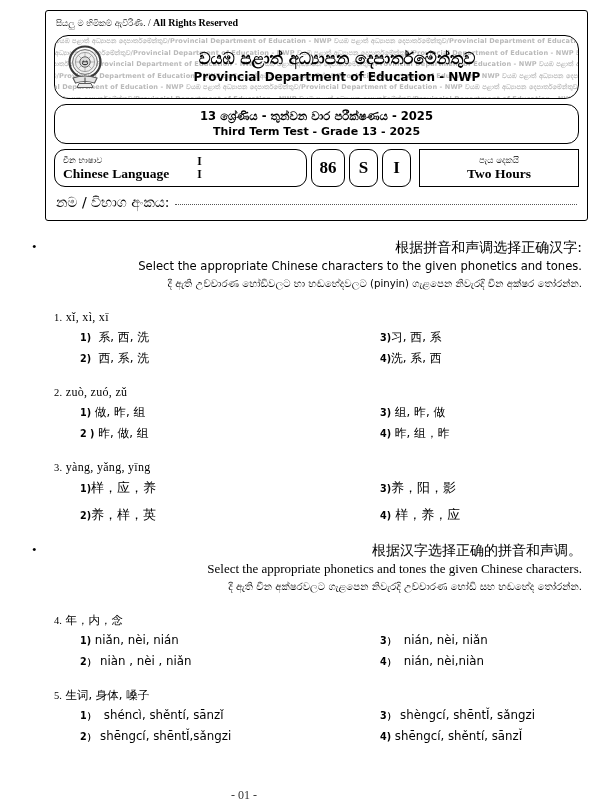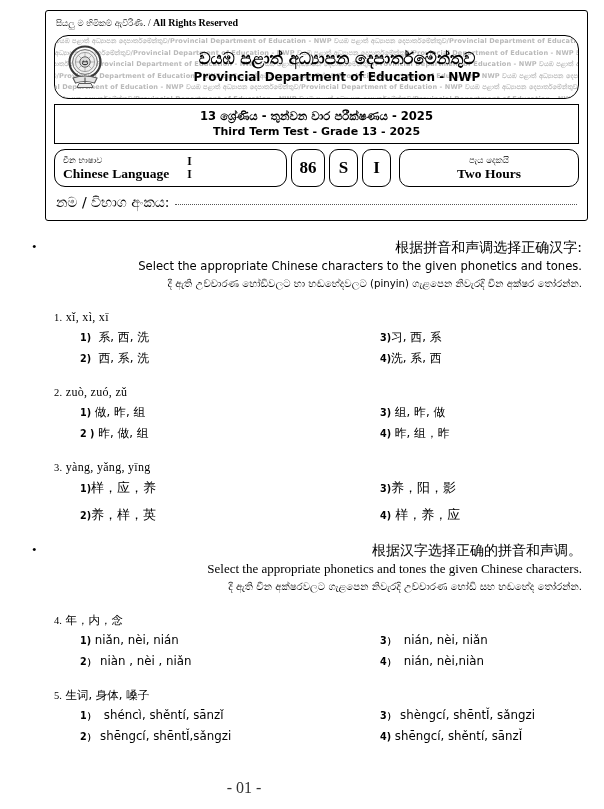--- a/index.html
+++ b/index.html
@@ -107,21 +107,21 @@
     font-size: 12px;
     font-weight: bold;
     line-height: 19px;
     white-space: nowrap;
     margin-top: -1px;
   }
 
   
   .exam-title-box {
     border: 1.3px solid #000;
-    border-radius: 0;
+    border-radius: 12px;
     margin-top: 5px;
     padding: 3px 0 4px 0;
     text-align: center;
   }
   .exam-si {
     font-family: "DejaVu Sans", sans-serif;
     font-size: 11.6px;
     font-weight: bold;
     line-height: 16px;
     white-space: nowrap;
@@ -183,22 +183,22 @@
     justify-content: center;
     font-family: "Liberation Serif", serif;
     font-weight: bold;
     font-size: 17px;
     box-sizing: border-box;
   }
   .code-box.narrow { width: 29px; }
 
   .duration-box {
     border: 1.2px solid #000;
-    border-radius: 10px;
-    width: 180px;
+    border-radius: 0;
+    width: 160px;
     height: 38px;
     display: flex;
     flex-direction: column;
     align-items: center;
     justify-content: center;
     box-sizing: border-box;
     margin-left: 4px;
   }
   .dur-si {
     font-family: "DejaVu Sans", sans-serif;
@@ -301,26 +301,26 @@
   .opt .on {
     font-family: "DejaVu Sans", sans-serif;
     font-size: 9.6px;
     font-weight: bold;
   }
   .opts.wide-gap { row-gap: 9px; }
   .opts.zh-big .opt { font-size: 13px; }
 
   .footer {
     position: absolute;
-    bottom: 12px;
+    bottom: 6px;
     left: 0;
     width: 488px;
     text-align: center;
     font-family: "Liberation Serif", serif;
-    font-size: 16px;
+    font-size: 12px;
     color: #333;
   }
 </style>
 </head>
 <body>
 
 <div class="page">
 
   <div class="header-frame">
 

